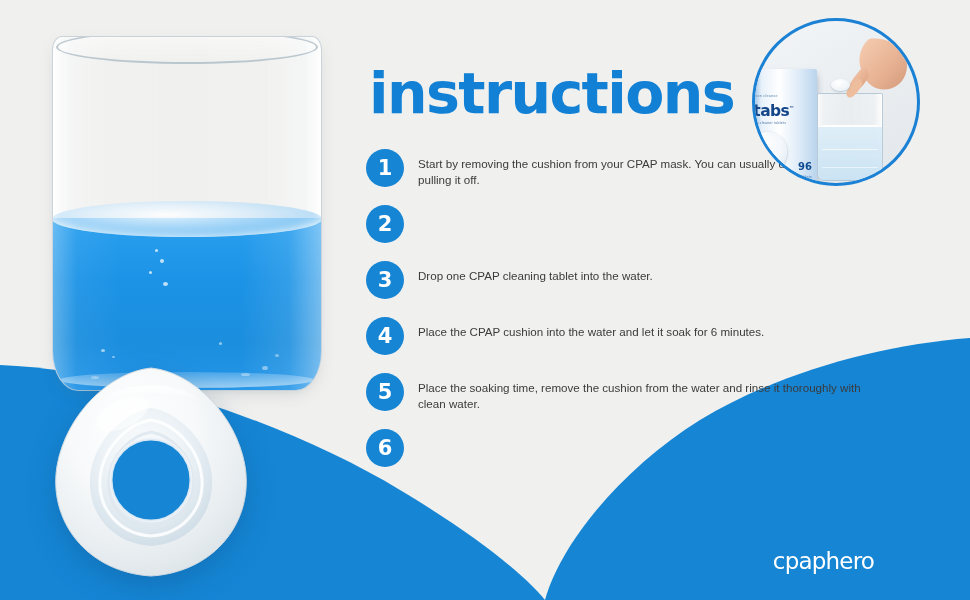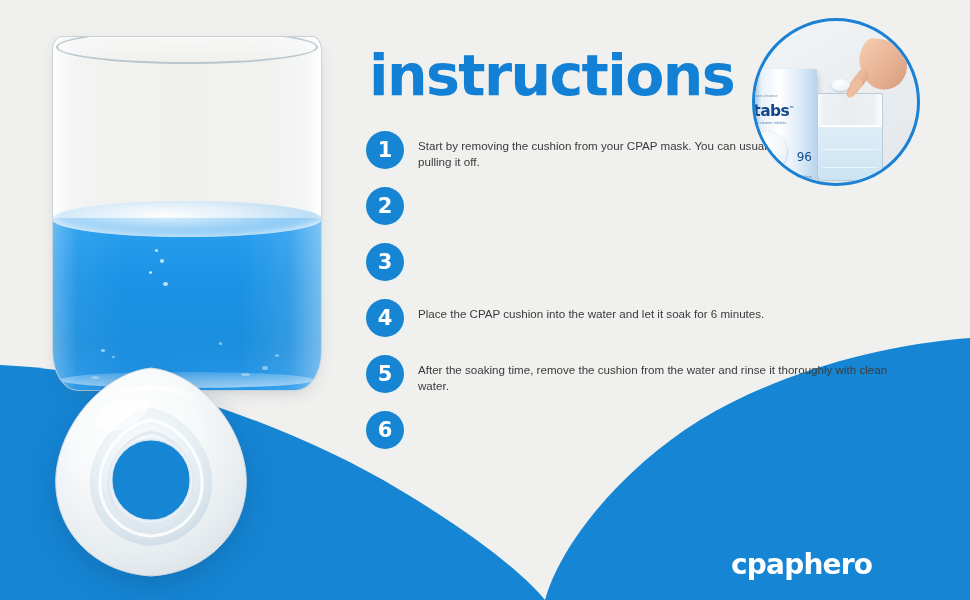--- a/index.html
+++ b/index.html
@@ -118,21 +118,21 @@
     position: absolute;
     left: 42px; top: 362px;
     width: 218px; height: 222px;
     z-index: 3;
     filter: drop-shadow(0 10px 14px rgba(10,70,120,0.28));
   }
 
   
   .content {
     position: absolute;
-    left: 366px; top: 0;
+    left: 366px; top: 18px;
     width: 604px; height: 484px;
     z-index: 4;
   }
 
   .heading {
     position: absolute;
     left: 3px; top: 47px;
     font-size: 57px;
     line-height: 1;
     font-weight: 800;
@@ -224,22 +224,22 @@
     position: absolute; left: 6px; top: 61px;
     font-size: 3.4px; color: #6a93bb; white-space: nowrap;
   }
   .pbox-tablet {
     position: absolute; left: 14px; top: 63px;
     width: 40px; height: 40px; border-radius: 50%;
     background: radial-gradient(circle at 38% 32%, #ffffff 0%, #f4f8fb 52%, #d9e6f2 100%);
     box-shadow: 0 1px 3px rgba(25,70,120,0.35);
   }
   .pbox-count {
-    position: absolute; right: 5px; bottom: 21px;
-    font-size: 12px; font-weight: 400; color: #0f4d93;
+    position: absolute; right: 5px; bottom: 13px;
+    font-size: 10px; font-weight: 700; color: #0f4d93;
     font-family: "DejaVu Sans", "Liberation Sans", sans-serif;
   }
   .pbox-count-sub {
     position: absolute; right: 5px; bottom: 6px;
     font-size: 3.6px; color: #3d77b3; letter-spacing: .2px;
   }
 
   
   .beaker {
     position: absolute;
@@ -282,24 +282,24 @@
   .logo {
     position: absolute;
     left: 731px; top: 530px;
     width: 185px; height: 70px;
     background: #1585d4;
     z-index: 7;
   }
   .logo-text {
     position: absolute;
     left: 0; right: 0; top: 18px;
-    text-align: left;
+    text-align: center;
     color: #ffffff;
-    font-size: 28px;
-    font-weight: 700;
+    font-size: 23px;
+    font-weight: 400;
     letter-spacing: -0.8px;
     font-family: "DejaVu Sans", "Liberation Sans", sans-serif;
   }
 </style>
 </head>
 <body>
 
 <div id="canvas">
 
   <svg class="bg-swoosh" viewBox="0 0 970 600" preserveAspectRatio="none" aria-hidden="true">
@@ -373,30 +373,31 @@
         <div class="step-badge">1</div>
         <div class="step-text">Start by removing the cushion from your CPAP mask. You can usually do this by gently pulling it off.</div>
       </div>
 
       <div class="step">
         <div class="step-badge">2</div>
       </div>
 
       <div class="step">
         <div class="step-badge">3</div>
+        <div class="step-text">Drop one CPAP cleaning tablet into the water.</div>
       </div>
 
       <div class="step">
         <div class="step-badge">4</div>
         <div class="step-text">Place the CPAP cushion into the water and let it soak for 6 minutes.</div>
       </div>
 
       <div class="step">
         <div class="step-badge">5</div>
-        <div class="step-text">After the soaking time, remove the cushion from the water and rinse it thoroughly with clean water.</div>
+        <div class="step-text">Place the soaking time, remove the cushion from the water and rinse it thoroughly with clean water.</div>
       </div>
 
       <div class="step">
         <div class="step-badge">6</div>
       </div>
 
     </div>
   </div>
 
   <div class="inset">

